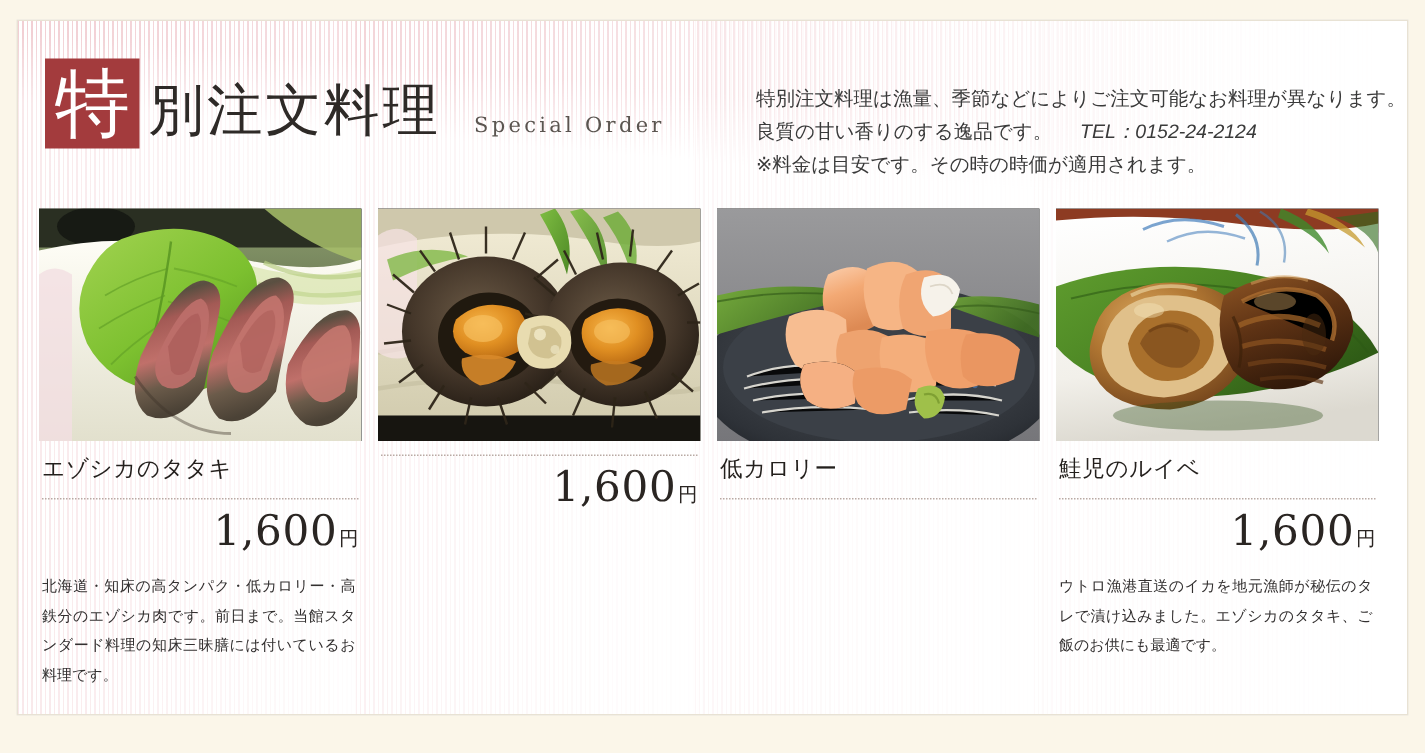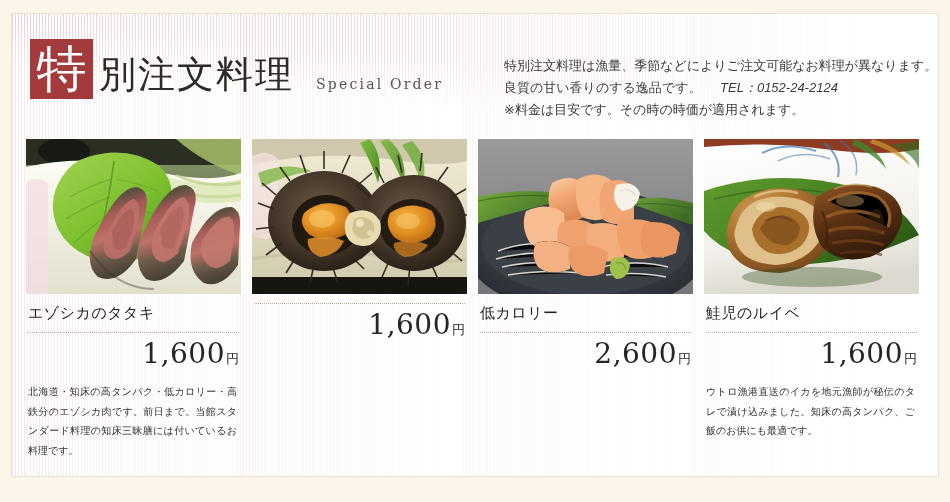--- a/index.html
+++ b/index.html
@@ -455,23 +455,20 @@
 
             <path d="M138 46 Q156 40 162 54 Q160 70 144 72 Q132 62 138 46 Z" fill="#f6f2ea"></path>
             <path d="M142 52 Q154 48 157 57" stroke="#ddd6c8" stroke-width="1.2" fill="none"></path>
 
             <path d="M134 120 Q148 114 152 126 Q150 140 138 140 Q128 132 134 120 Z" fill="#9fc04a"></path>
             <path d="M138 124 Q146 122 148 130" stroke="#7fa033" stroke-width="1.4" fill="none"></path>
           </svg>
         </div>
         <div class="item-name">低カロリー</div>
         <div class="divider"></div>
-        <div class="price-row">
-          <span class="price">2,600</span><span class="yen">円</span>
-        </div>
       </div>
 
       <div class="menu-item">
         <div class="photo">
           <svg viewBox="0 0 215 155" preserveAspectRatio="none" aria-hidden="true">
             <defs>
               <linearGradient id="p4plate" x1="0" y1="0" x2="0.2" y2="1">
                 <stop offset="0" stop-color="#ffffff"></stop>
                   <stop offset="0.7" stop-color="#f2f0ea"></stop>
                 <stop offset="1" stop-color="#dcd9d0"></stop>
@@ -536,18 +533,18 @@
               <path d="M118 72 Q126 88 122 106" stroke="#3b2009" stroke-width="2" fill="none" opacity=".6"></path>
             </g>
             <ellipse cx="108" cy="138" rx="70" ry="10" fill="#2b4d16" opacity=".35"></ellipse>
           </svg>
         </div>
         <div class="item-name">鮭児のルイベ</div>
         <div class="divider"></div>
         <div class="price-row">
           <span class="price">1,600</span><span class="yen">円</span>
         </div>
-        <div class="desc">ウトロ漁港直送のイカを地元漁師が秘伝のタレで漬け込みました。知床の高タンパク、ご飯のお供にも最適です。</div>
+        <div class="desc">ウトロ漁港直送のイカを地元漁師が秘伝のタレで漬け込みました。エゾシカのタタキ、ご飯のお供にも最適です。</div>
       </div>
 
     </div>
   </div>
 </div>
 
 </body></html>

